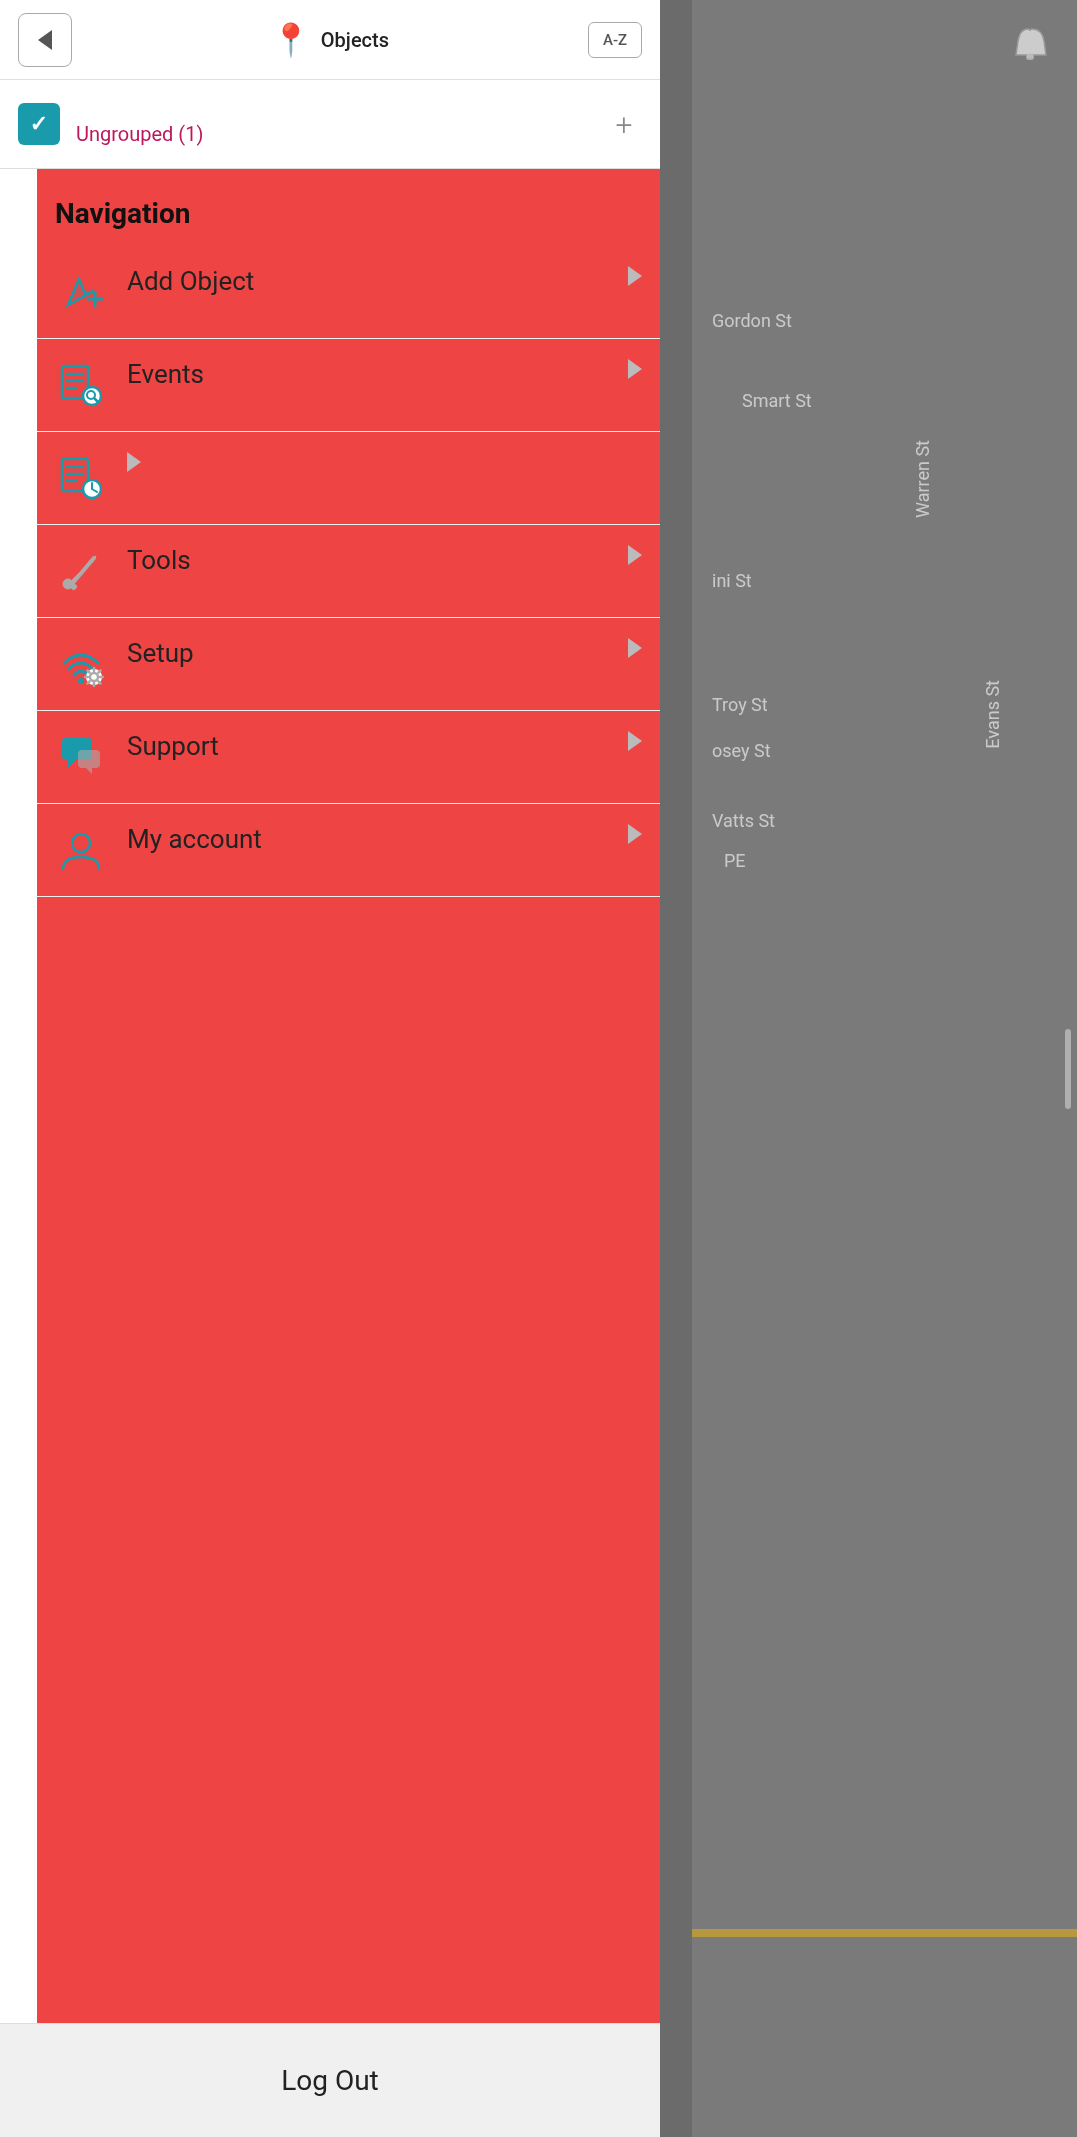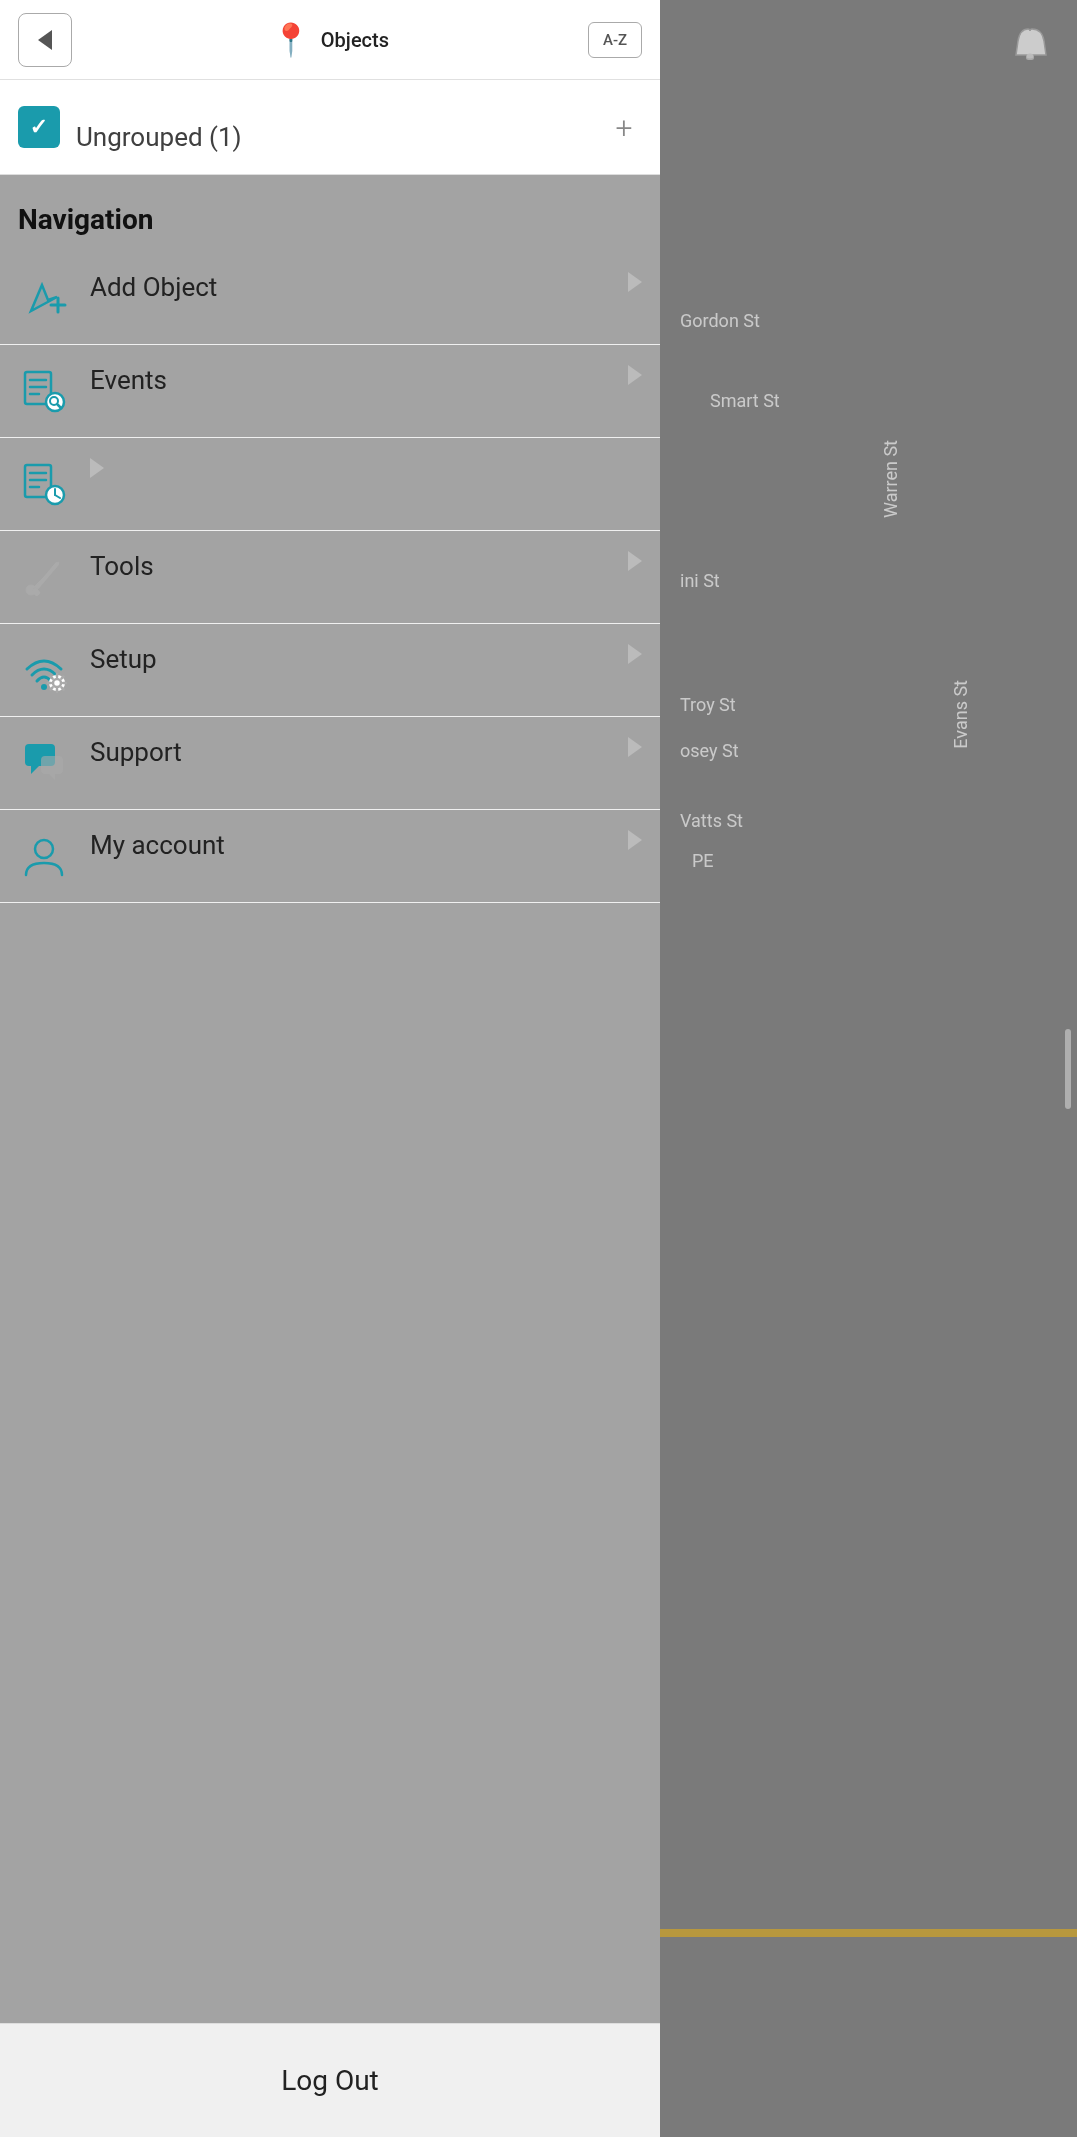--- a/index.html
+++ b/index.html
@@ -22,20 +22,21 @@
       flex-direction: column;
       flex-shrink: 0;
     }
 
     .right-panel {
       flex: 1;
       height: 100%;
       background: #6b6b6b;
       position: relative;
       overflow: hidden;
+      padding-left: 32px;
     }
 
     
     .map-bg {
       width: 100%;
       height: 100%;
       background: #7a7a7a;
       position: relative;
     }
 
@@ -136,42 +137,43 @@
 
     .checkmark {
       color: white;
       font-size: 22px;
       font-weight: bold;
       line-height: 1;
     }
 
     .ungrouped-label {
       flex: 1;
-      font-size: 26px;
-      color: #404040;
+      font-size: 20px;
+      color: #be185d;
       margin-top: 20px;
     }
 
     .plus-btn {
       width: 36px;
       height: 36px;
       display: flex;
       align-items: center;
       justify-content: center;
       cursor: pointer;
       color: #888;
       font-size: 30px;
       font-weight: 300;
     }
 
     
     .nav-section {
       flex: 1;
       overflow-y: auto;
-      background: #a3a3a3;
+      background: #ef4444;
+      margin-left: 37px;
     }
 
     .nav-heading {
       font-size: 28px;
       font-weight: 700;
       color: #111;
       padding: 28px 18px 16px 18px;
     }
 
     .nav-item {

